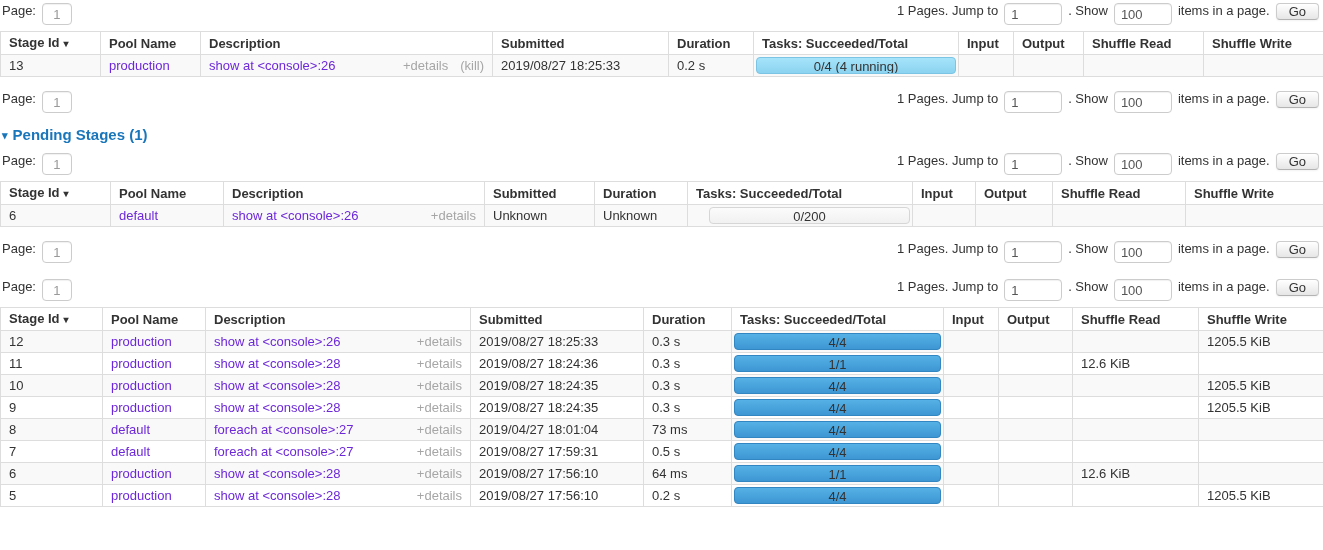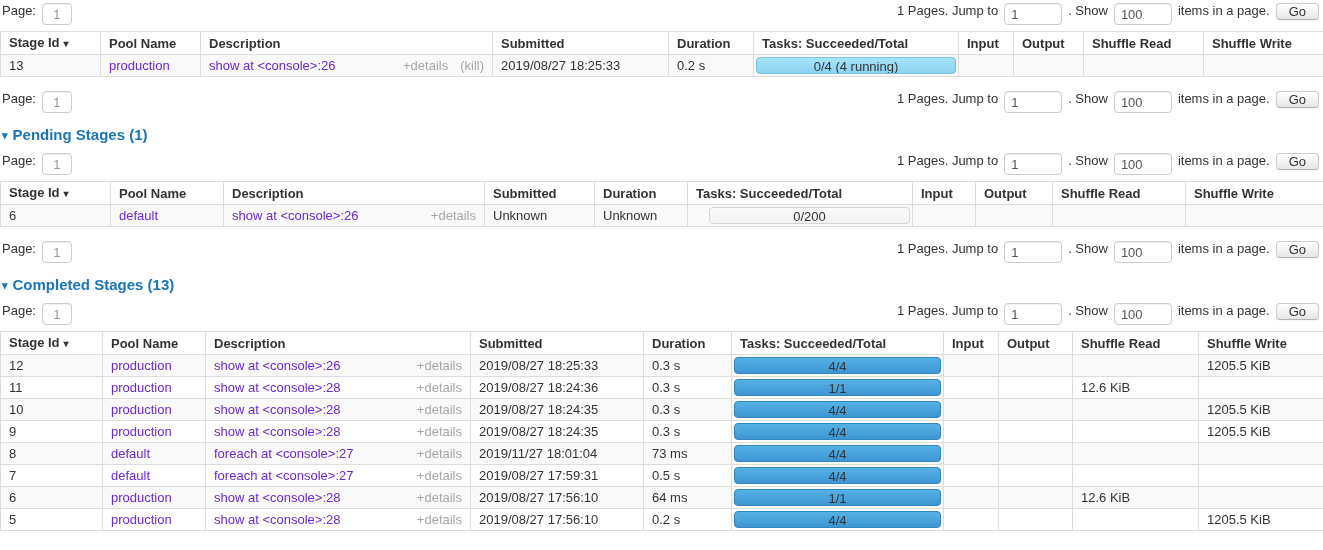--- a/index.html
+++ b/index.html
@@ -224,21 +224,20 @@
           <span>1 Pages. Jump to</span>
           <input class="tb jump-input" type="text" value="1" style="">
           <span>. Show</span>
           <input class="tb show-input" type="text" value="100" style="">
           <span>items in a page.</span>
           <button class="go-btn">Go</button>
         </div>
       </div>
     </div>
     <div class="section">
-      <div class="section-heading"><span class="arrow">▾</span><span>Completed Stages (13)</span></div>
       <div class="pag-row">
         <div class="pag-left">
           <span>Page:</span>
           <input class="tb page-input" type="text" value="1" style="">
         </div>
         <div class="pag-right">
           <span>1 Pages. Jump to</span>
           <input class="tb jump-input" type="text" value="1" style="">
           <span>. Show</span>
           <input class="tb show-input" type="text" value="100" style="">
@@ -362,21 +361,21 @@
             <td>8</td>
             <td><a class="lnk" href="#">default</a></td>
             <td>
               <div class="desc-wrap">
                 <a class="lnk" href="#">foreach at &lt;console&gt;:27</a>
                 <span class="desc-right">
                   <span class="muted">+details</span>
                 </span>
               </div>
             </td>
-            <td>2019/11/27 18:01:04</td>
+            <td>2019/04/27 18:01:04</td>
             <td>73 ms</td>
             <td class="tasks-cell">
               <div class="progress done"><span class="bar-text">4/4</span></div>
             </td>
             <td></td>
             <td></td>
             <td></td>
             <td></td>
           </tr>
           <tr>

